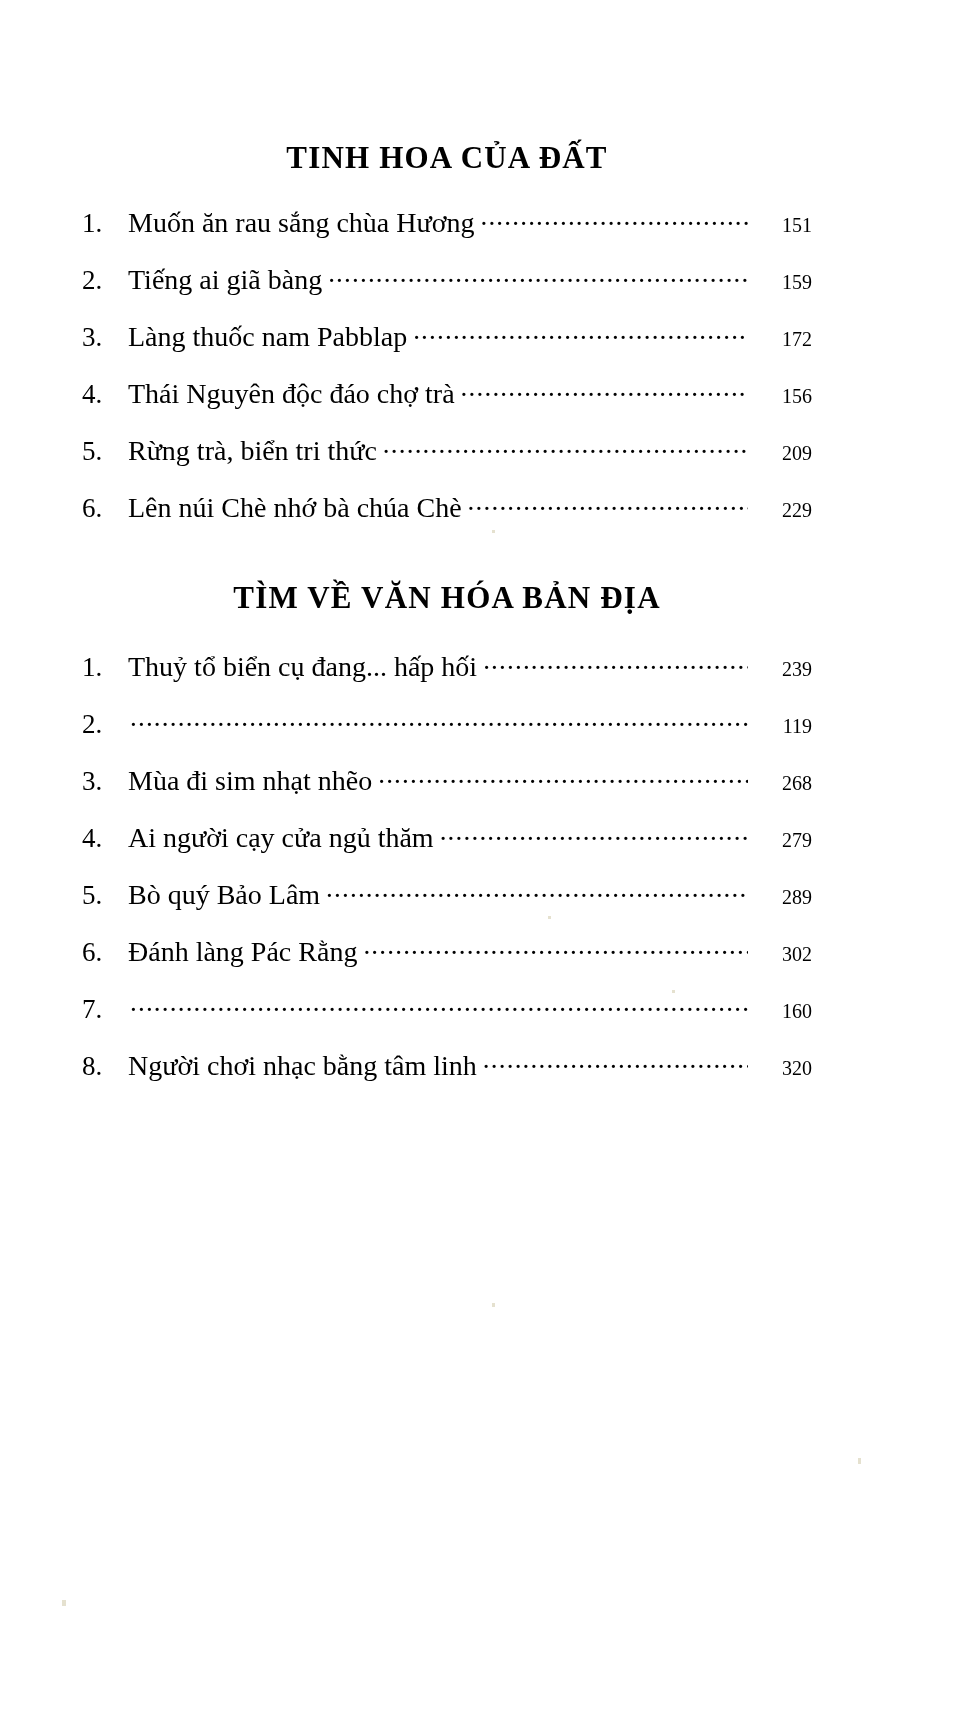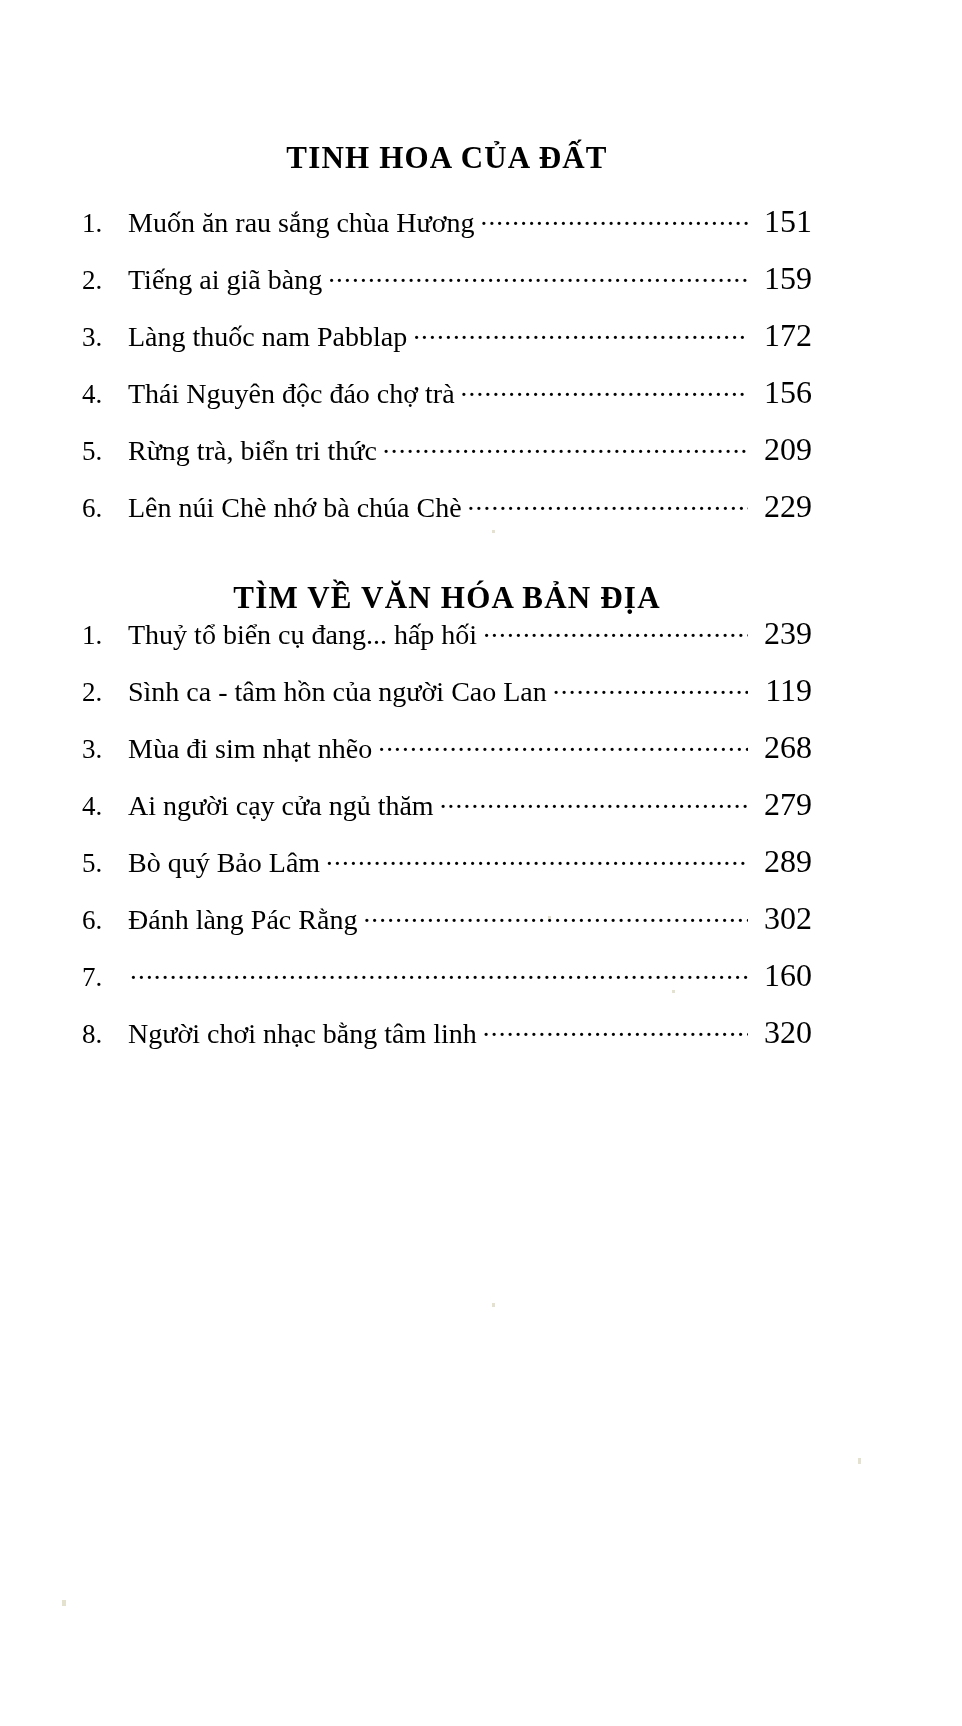--- a/index.html
+++ b/index.html
@@ -39,20 +39,21 @@
     margin: 0;
     padding: 0;
     font-family: "Liberation Serif", serif;
   }
   .section-title.first {
     margin-top: 0;
     margin-bottom: 28px;
   }
   .section-title.second {
     margin-top: 58px;
+    margin-bottom: 32px;
   }
 
   .toc-list {
     list-style: none;
     margin: 0;
     padding: 0;
   }
 
   .toc-item {
     display: flex;
@@ -90,21 +91,21 @@
     white-space: nowrap;
     letter-spacing: 1.2px;
     font-size: 27px;
   }
 
   .toc-page {
     flex: 0 0 auto;
     text-align: right;
     min-width: 58px;
     padding-left: 4px;
-    font-size: 32px;
+    font-size: 20px;
   }
 
   
   .speck {
     position: absolute;
     background: #cfc8a8;
     opacity: 0.55;
   }
 </style>
 </head>
@@ -158,21 +159,20 @@
 
     <ul class="toc-list">
       <li class="toc-item">
         <span class="toc-num">1.</span>
         <span class="toc-label">Thuỷ tổ biển cụ đang... hấp hối</span>
         <span class="toc-dots"></span>
         <span class="toc-page">239</span>
       </li>
       <li class="toc-item">
         <span class="toc-num">2.</span>
-        <span class="toc-label">Sình ca - tâm hồn của người Cao Lan</span>
         <span class="toc-dots"></span>
         <span class="toc-page">119</span>
       </li>
       <li class="toc-item">
         <span class="toc-num">3.</span>
         <span class="toc-label">Mùa đi sim nhạt nhẽo</span>
         <span class="toc-dots"></span>
         <span class="toc-page">268</span>
       </li>
       <li class="toc-item">

